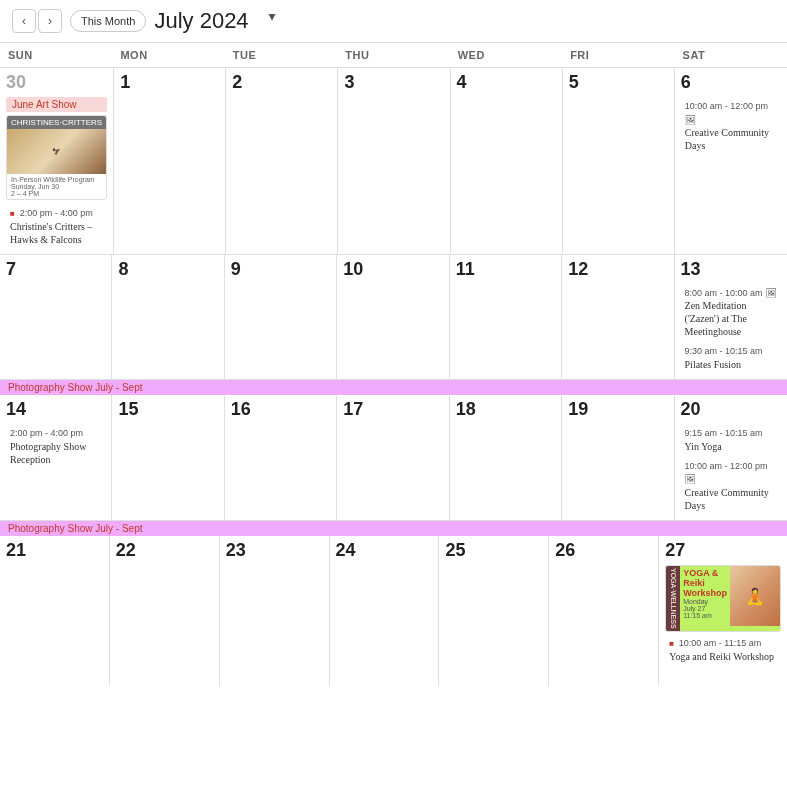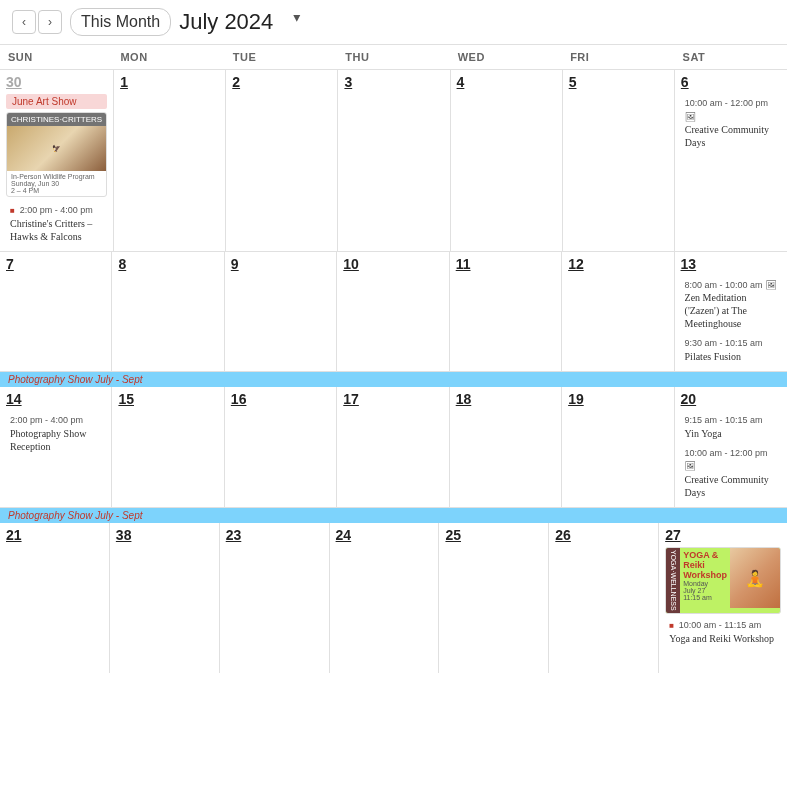--- a/index.html
+++ b/index.html
@@ -2,44 +2,44 @@
 <html><head>
   <meta charset="utf-8">
   <style>
     * { box-sizing: border-box; margin: 0; padding: 0; }
     body { font-family: -apple-system, BlinkMacSystemFont, 'Segoe UI', sans-serif; background: #fff; font-size: 12px; color: #333; width: 787px; }
 
     
     .header { display: flex; align-items: center; padding: 8px 12px; border-bottom: 1px solid #e0e0e0; gap: 8px; }
     .nav-btns { display: flex; gap: 2px; }
     .nav-btn { background: #fff; border: 1px solid #ccc; width: 24px; height: 24px; border-radius: 4px; cursor: pointer; display: flex; align-items: center; justify-content: center; font-size: 12px; color: #555; }
-    .this-month-btn { background: #fff; border: 1px solid #ccc; padding: 4px 10px; border-radius: 12px; cursor: pointer; font-size: 16px; color: #333; }
+    .this-month-btn { background: #fff; border: 1px solid #ccc; padding: 4px 10px; border-radius: 12px; cursor: pointer; font-size: 11px; color: #333; }
     .month-title { font-size: 22px; font-weight: 500; color: #222; display: flex; align-items: flex-start; gap: 20px; cursor: pointer; }
     .month-title .caret { font-size: 14px; color: #555; }
     .day-headers { display: grid; grid-template-columns: repeat(7, 1fr); border-bottom: 1px solid #e0e0e0; }
     .day-header { text-align: left; padding: 6px 8px; font-size: 11px; font-weight: 600; color: #666; text-transform: uppercase; letter-spacing: 0.5px; }
     .day-cell { border-right: 1px solid #e0e0e0; padding: 4px 6px; min-height: 100px; position: relative; vertical-align: top; }
     .day-cell:last-child { border-right: none; }
-    .day-num { font-size: 14px; font-weight: 600; color: #222; margin-bottom: 4px; text-decoration: underline; }
+    .day-num { font-size: 18px; font-weight: 600; color: #222; margin-bottom: 4px; }
     .day-num.other-month { color: #aaa; }
 
     
     .event { border-radius: 3px; padding: 2px 4px; margin-bottom: 2px; font-size: 10px; line-height: 1.3; cursor: pointer; }
     .event-pink-banner { background: #f8d7d7; color: #c0392b; padding: 2px 6px; font-size: 10px; font-weight: 500; margin-bottom: 3px; border-radius: 2px; }
     .event-red-dot { color: #c0392b; font-size: 8px; margin-right: 2px; }
     .event-time { font-size: 9px; color: #555; }
     .event-title { font-size: 10px; color: #333; font-weight: 500; font-family: Liberation Serif, serif; }
     .event-img-card { border: 1px solid #ddd; border-radius: 3px; overflow: hidden; margin-bottom: 4px; font-size: 9px; }
     .event-img-card .card-header { background: #6b4c4c; color: #fff; padding: 2px 4px; font-size: 8px; }
     .event-img-card .card-img { width: 100%; height: 45px; background: linear-gradient(135deg, #c9a96e 0%, #e8d5b0 50%, #a0522d 100%); display: flex; align-items: center; justify-content: center; font-size: 8px; color: #fff; }
     .event-img-card .card-body { padding: 2px 4px; font-size: 8px; color: #333; }
 
     
     .week-container { border-bottom: 1px solid #e0e0e0; }
-    .week-banner-row { background: #7dd3fc; padding: 2px 8px; font-size: 10px; color: #c0392b; font-weight: 500; font-style: italic; }
+    .week-banner-row { background: #f0abfc; padding: 2px 8px; font-size: 10px; color: #c0392b; font-weight: 500; }
     .week-days { display: grid; grid-template-columns: repeat(7, 1fr); min-height: 100px; }
     .week-days .day-cell { border-right: 1px solid #e0e0e0; min-height: 100px; }
     .week-days .day-cell:last-child { border-right: none; }
     .yoga-card { border-left: 4px solid #e57373; background: #bef264; border: 1px solid #ddd; border-radius: 3px; overflow: hidden; margin-bottom: 2px; }
     .yoga-card-inner { display: flex; }
     .yoga-card-sidebar { background: #6b4c4c; width: 14px; display: flex; align-items: center; justify-content: center; writing-mode: vertical-rl; font-size: 7px; color: #fff; padding: 2px; }
   </style>
 </head>
 <body>
 
@@ -196,21 +196,21 @@
     </div>
   </div>
 
   <div class="week-container" style="border-bottom:none;">
     <div class="week-banner-row">Photography Show July - Sept</div>
     <div class="week-days" style="min-height:150px;">
       <div class="day-cell">
         <div class="day-num">21</div>
       </div>
       <div class="day-cell">
-        <div class="day-num">38</div>
+        <div class="day-num">22</div>
       </div>
       <div class="day-cell">
         <div class="day-num">23</div>
       </div>
       <div class="day-cell">
         <div class="day-num">24</div>
       </div>
       <div class="day-cell">
         <div class="day-num">25</div>
       </div>

